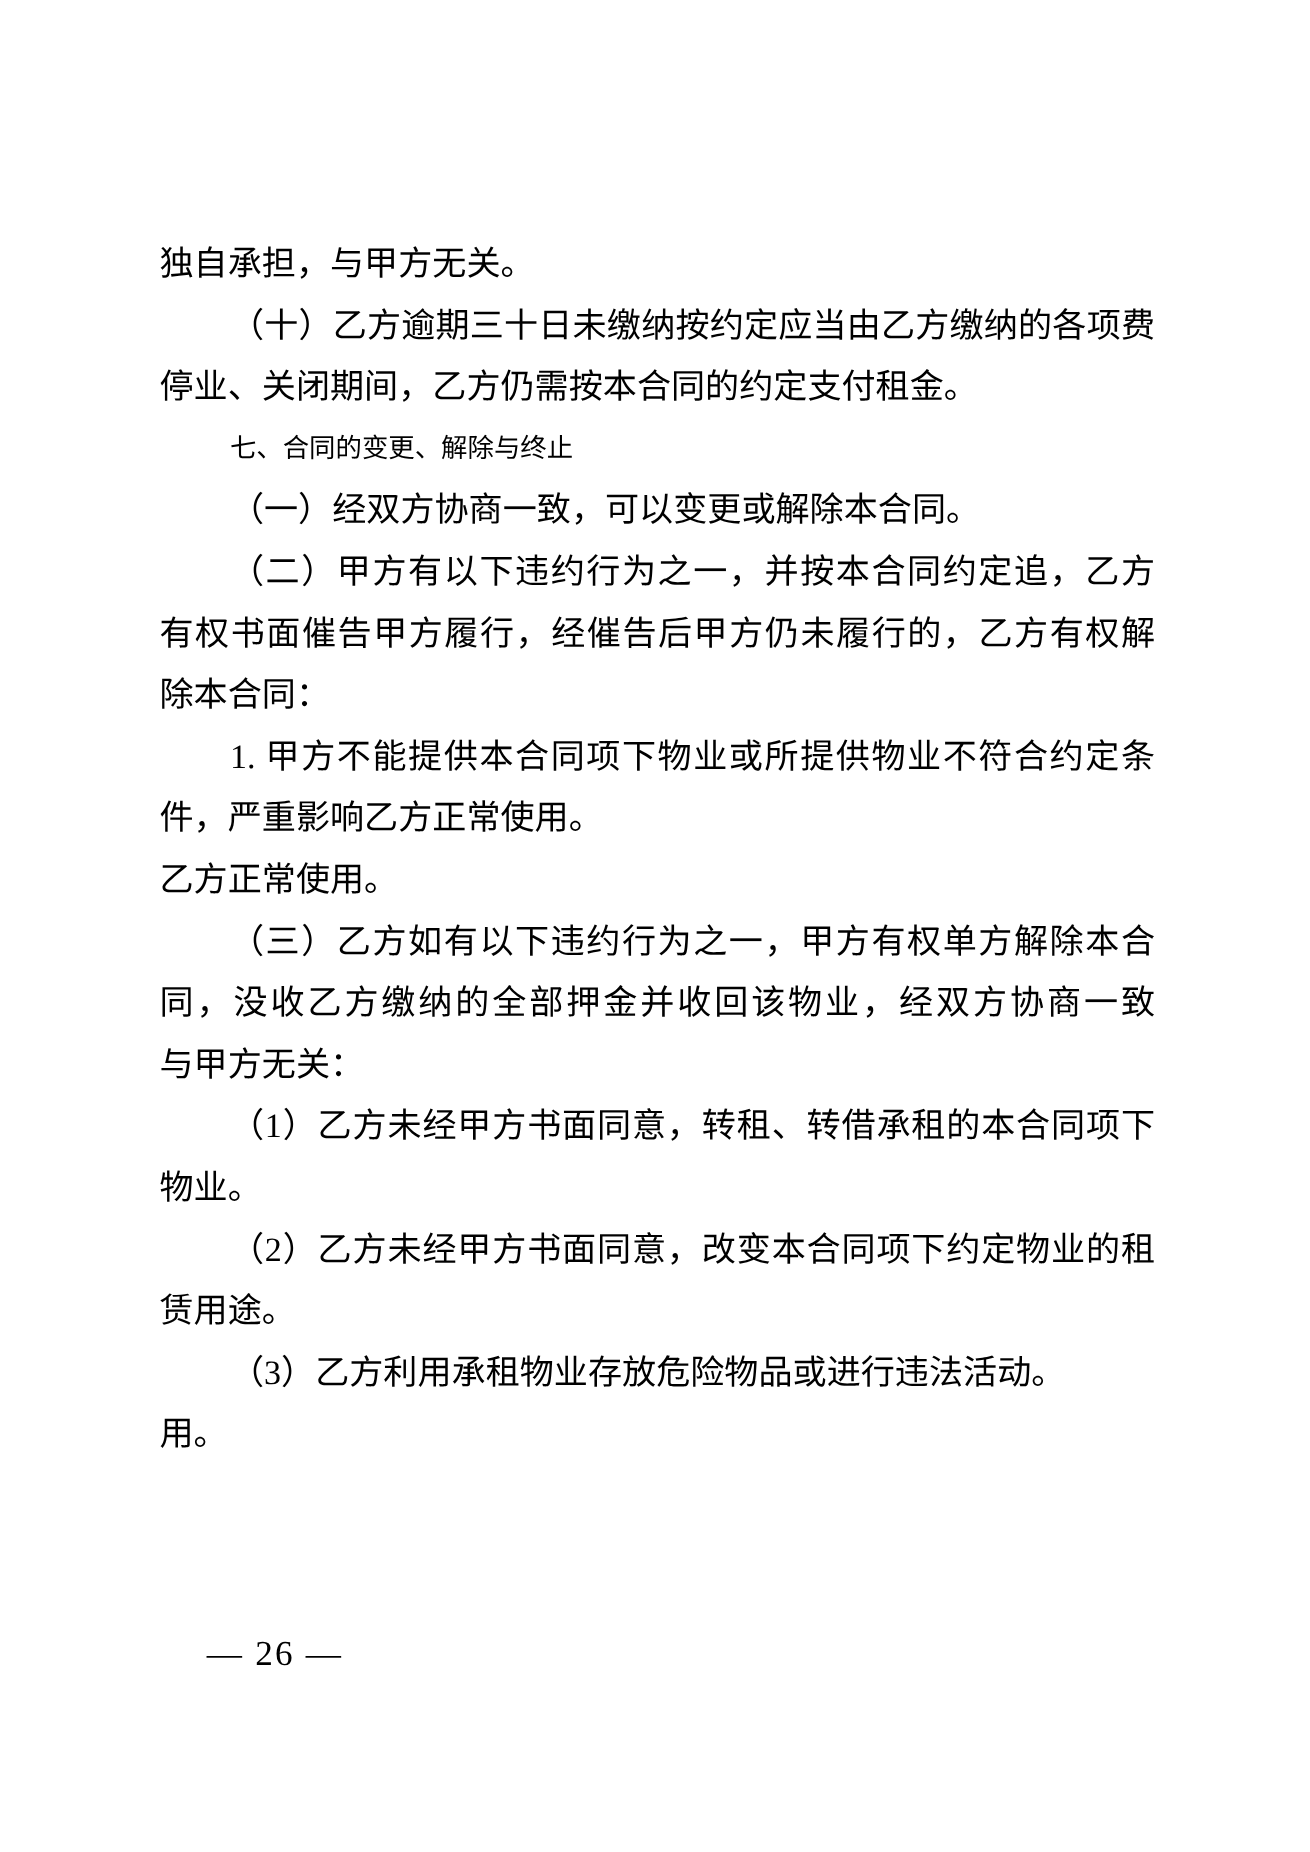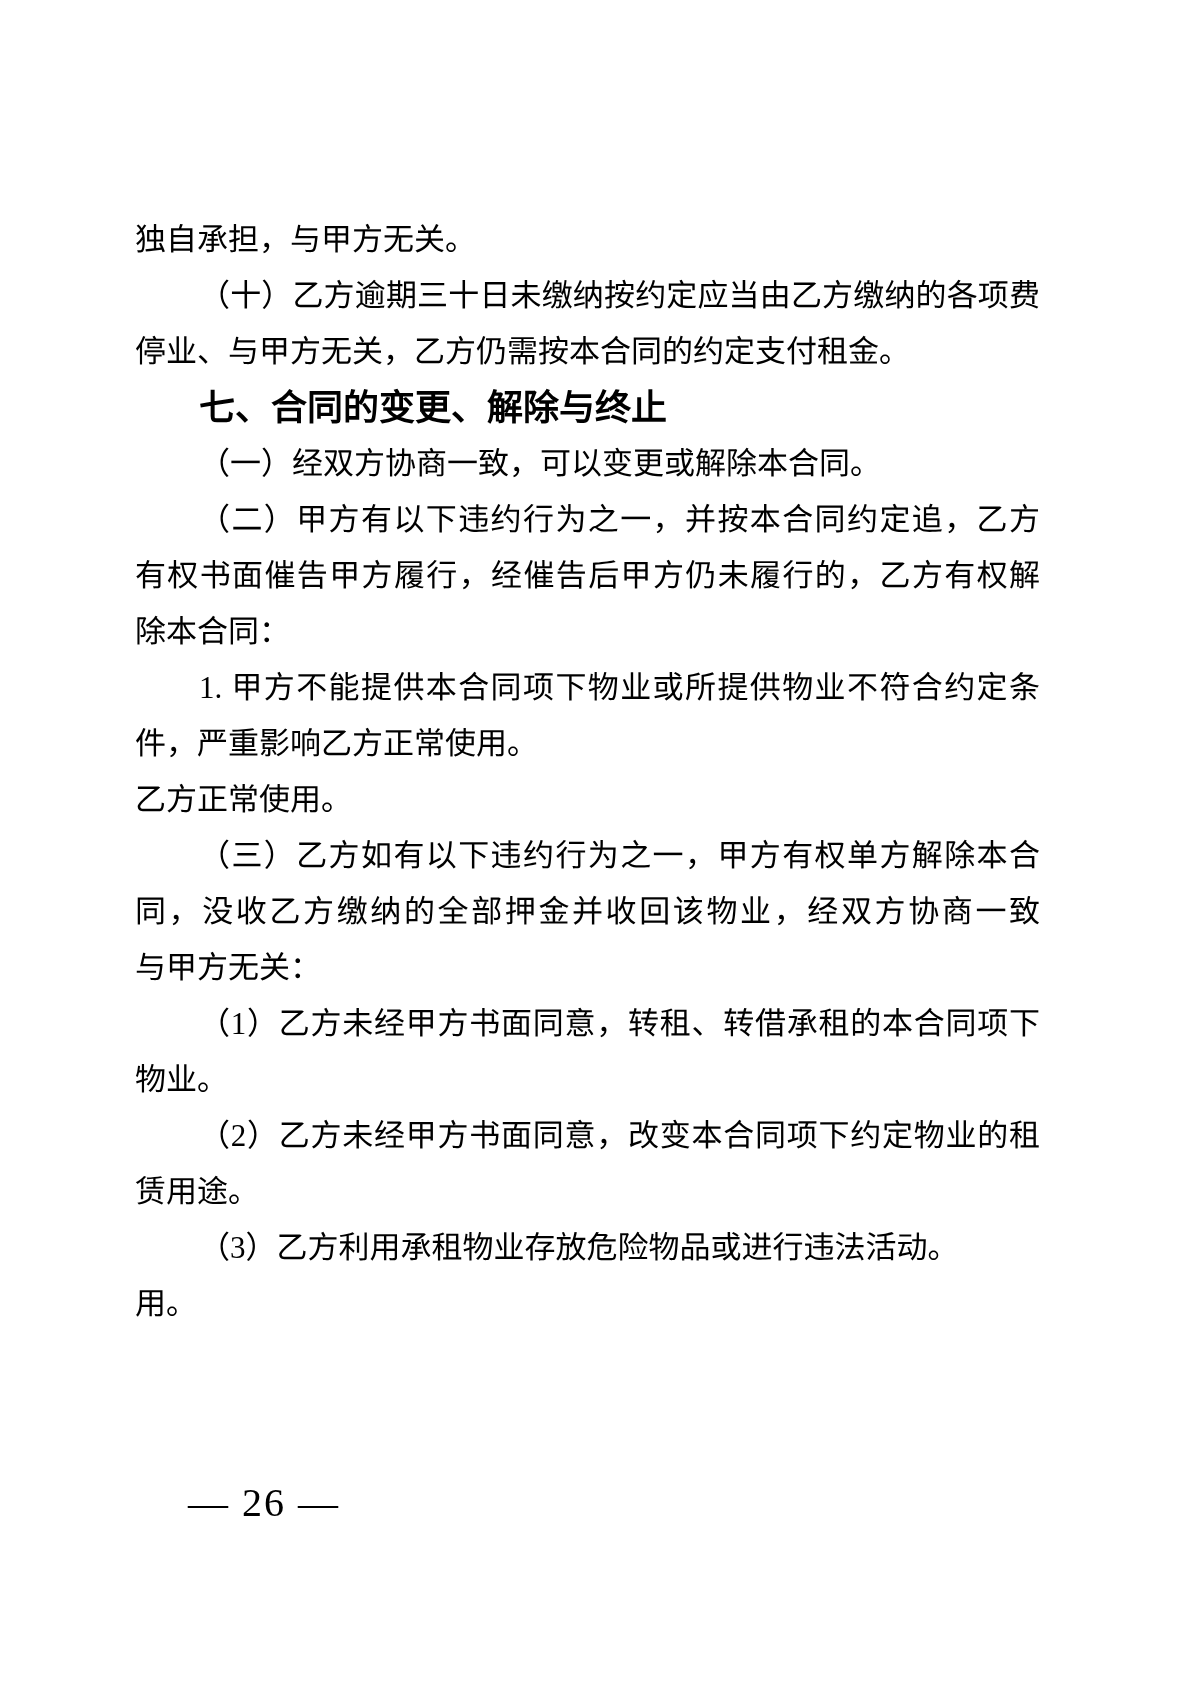--- a/index.html
+++ b/index.html
@@ -11,21 +11,21 @@
     position: relative;
     width: 1191px;
     height: 1684px;
     background: #ffffff;
     color: #000000;
     font-family: "Liberation Serif", "DejaVu Serif", serif;
     overflow: hidden;
   }
   .content {
     position: absolute;
-    left: 135px;
+    left: 145px;
     top: 212px;
     width: 905px;
   }
   .line {
     font-size: 31px;
     line-height: 56px;
     height: 56px;
     text-align: left;
     white-space: nowrap;
     overflow: visible;
@@ -34,42 +34,42 @@
     padding-left: 64px;
   }
   .line.stretch {
     white-space: normal;
     text-align: justify;
     text-align-last: justify;
     text-justify: inter-character;
   }
   .line.heading {
     font-family: "Liberation Sans", "DejaVu Sans", sans-serif;
-    font-weight: 700;
-    font-size: 36px;
+    font-weight: 400;
+    font-size: 24px;
   }
   .pagenum {
     position: absolute;
     left: 188px;
     top: 1482px;
-    font-size: 40px;
+    font-size: 32px;
     line-height: 42px;
     font-family: "Liberation Serif", "DejaVu Serif", serif;
     color: #000000;
     letter-spacing: 2px;
   }
 </style>
 </head>
 <body>
 
 <div class="page">
   <main class="content" id="content-lines">
       <div class="line">独自承担，与甲方无关。</div>
       <div class="line indent stretch">（十）乙方逾期三十日未缴纳按约定应当由乙方缴纳的各项费</div>
-      <div class="line">停业、与甲方无关，乙方仍需按本合同的约定支付租金。</div>
+      <div class="line">停业、关闭期间，乙方仍需按本合同的约定支付租金。</div>
       <div class="line indent heading">七、合同的变更、解除与终止</div>
       <div class="line indent">（一）经双方协商一致，可以变更或解除本合同。</div>
       <div class="line indent stretch">（二）甲方有以下违约行为之一，并按本合同约定追，乙方</div>
       <div class="line stretch">有权书面催告甲方履行，经催告后甲方仍未履行的，乙方有权解</div>
       <div class="line">除本合同：</div>
       <div class="line indent stretch">1. 甲方不能提供本合同项下物业或所提供物业不符合约定条</div>
       <div class="line">件，严重影响乙方正常使用。</div>
       <div class="line">乙方正常使用。</div>
       <div class="line indent stretch">（三）乙方如有以下违约行为之一，甲方有权单方解除本合</div>
       <div class="line stretch">同，没收乙方缴纳的全部押金并收回该物业，经双方协商一致</div>

